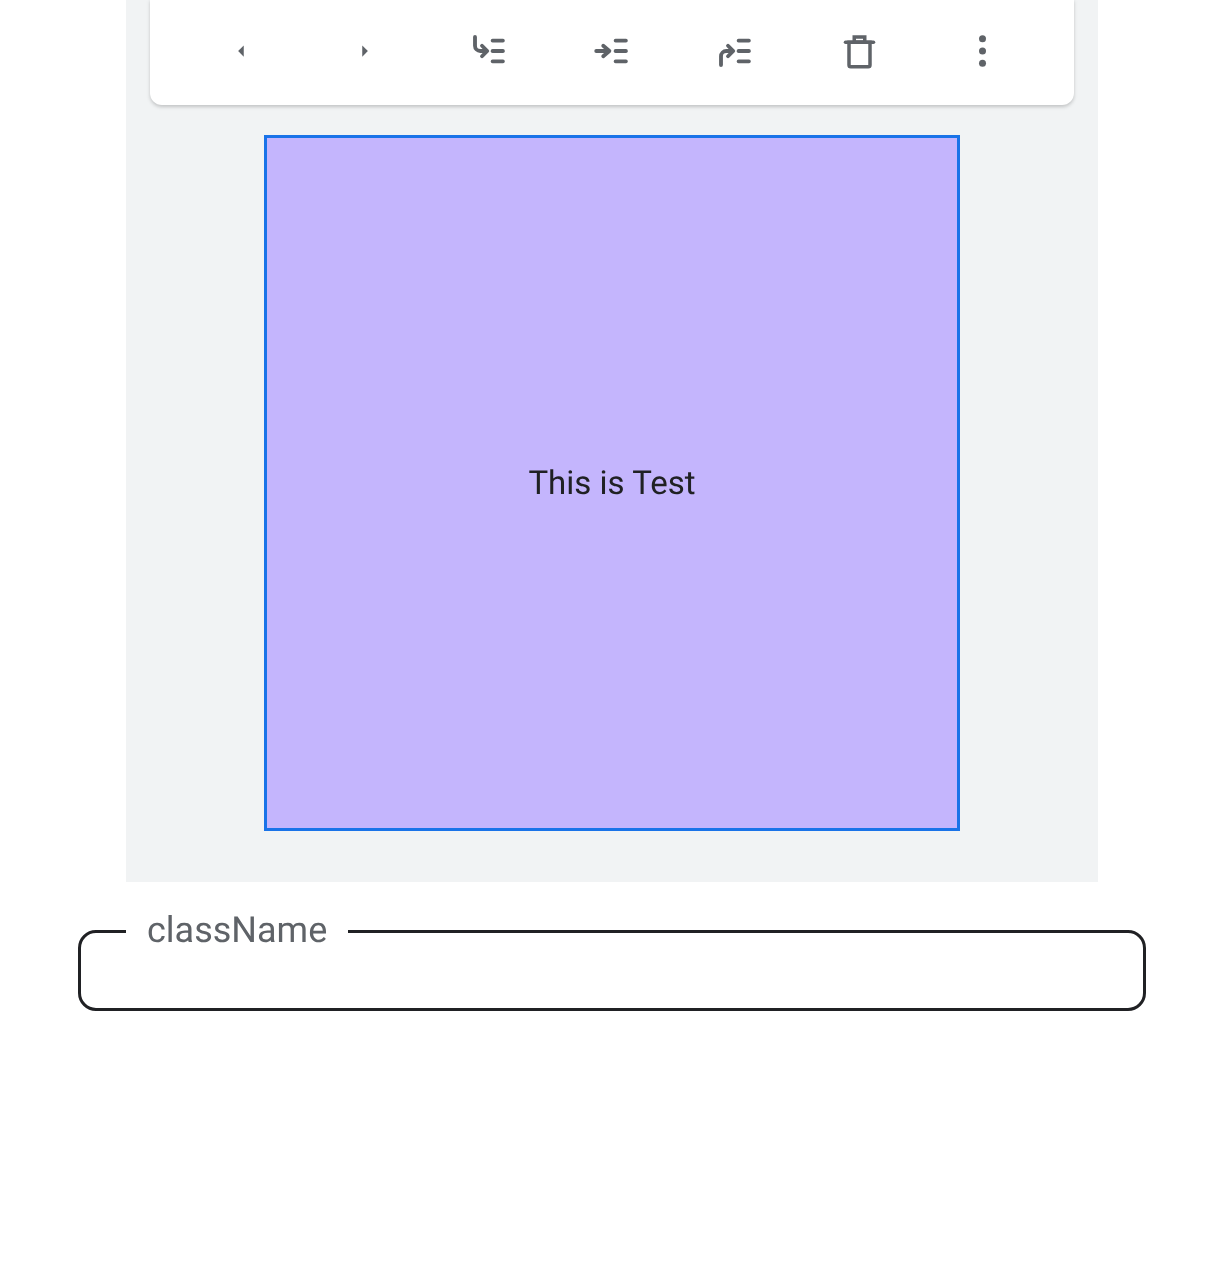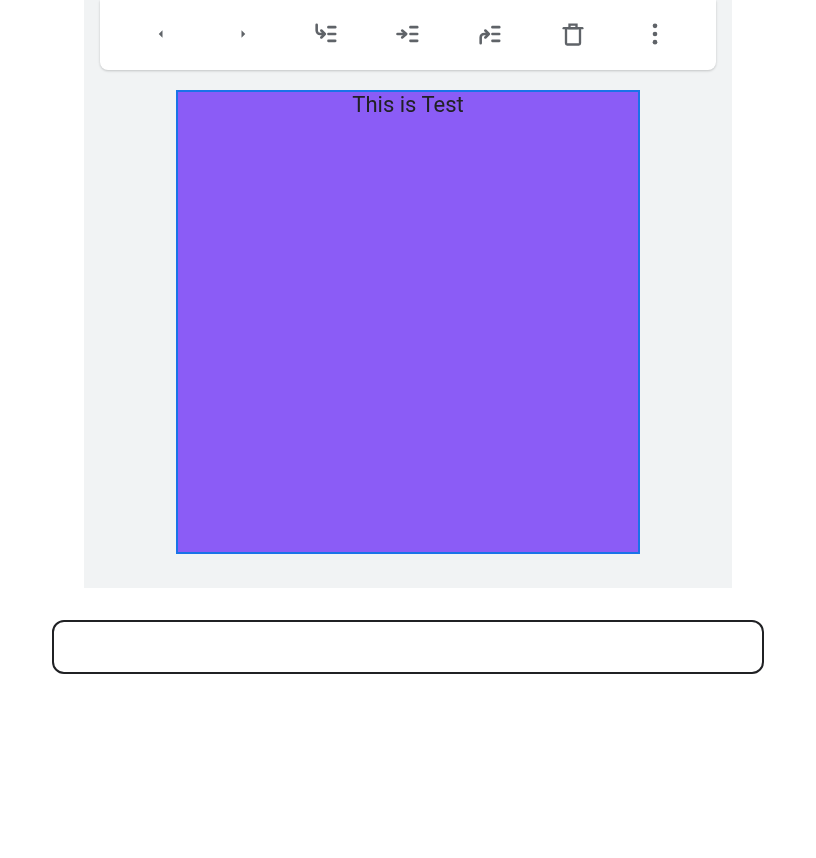--- a/index.html
+++ b/index.html
@@ -56,23 +56,24 @@
     .toolbar-btn.small-caret svg {
       width: 18px;
       height: 18px;
     }
     .selected-element {
       position: absolute;
       top: 90px;
       left: 92px;
       width: 464px;
       height: 464px;
-      background: #8b5cf6;
+      background: #c4b5fd;
       border: 2px solid #1a73e8;
       display: flex;
+      align-items: center;
       justify-content: center;
     }
     .element-text {
       font-size: 22px;
       color: #202124;
       font-weight: 400;
     }
     .property-panel {
       position: absolute;
       top: 620px;
@@ -185,14 +186,15 @@
   </div>
 
   <div class="selected-element">
     <span class="element-text">This is Test</span>
   </div>
 
 </div>
 
 <div class="property-panel">
   <div class="fieldset-box">
+    <div class="fieldset-legend">className</div>
   </div>
 </div>
 
 </body></html>

